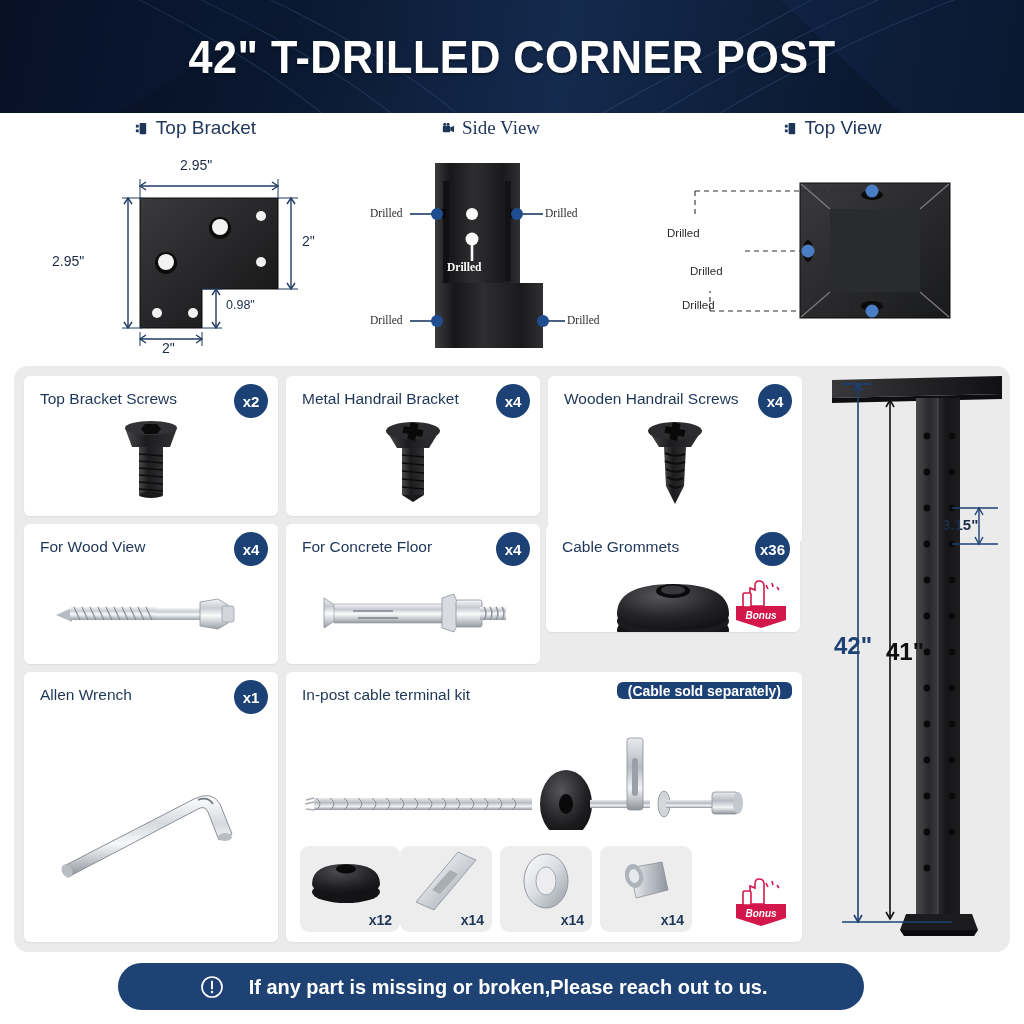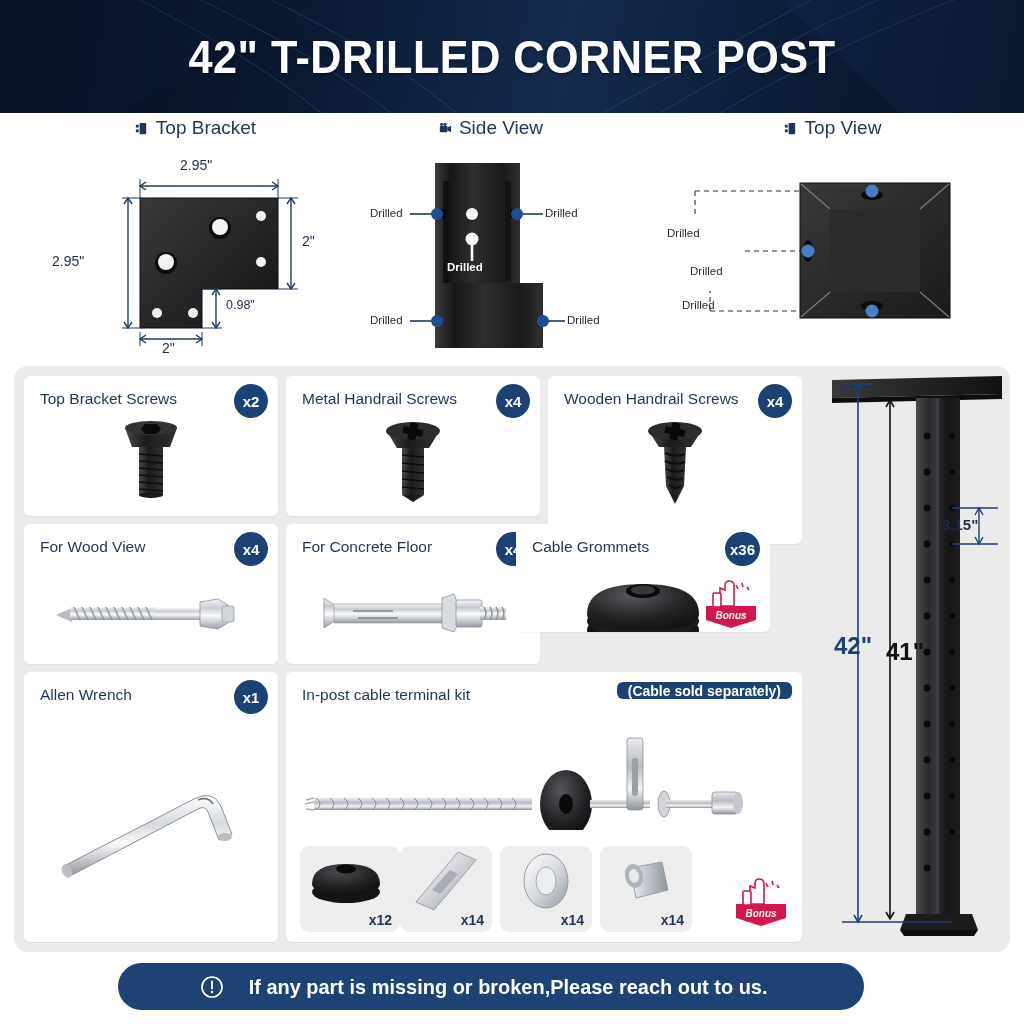--- a/index.html
+++ b/index.html
@@ -33,21 +33,21 @@
   .diagrams{position:absolute;left:0;top:113px;width:1024px;height:250px;}
   .diag{position:absolute;top:0;}
   .diag-title{
     display:flex;align-items:center;justify-content:center;gap:7px;
     font-size:19px;color:#1d3557;font-weight:normal;height:30px;
   }
   .diag-title .ttl{color:#21375c;}
   .dicon{width:15px;height:15px;display:block;}
 
   .d1{left:30px;width:330px;}
-  .d2{left:365px;width:250px;}
+  .d2{left:365px;width:250px;font-family:Liberation Serif, serif;}
   .d3{left:640px;width:384px;}
 
   .stage{position:relative;width:100%;height:215px;}
 
   .dimtxt{position:absolute;font-size:14px;color:#1c2c48;white-space:nowrap;}
   .dimtxt.sm{font-size:12.5px;}
   .drilled-lbl{position:absolute;font-size:11.5px;color:#2b2b2b;white-space:nowrap;font-weight:normal;}
   .drilled-white{position:absolute;font-size:11.5px;color:#ffffff;font-weight:bold;white-space:nowrap;}
 
   
@@ -343,21 +343,21 @@
               <line x1="48" y1="55" x2="72" y2="57"></line>
             <line x1="48" y1="62" x2="72" y2="64"></line>
               <line x1="48" y1="69" x2="72" y2="71"></line>
           </g>
           <ellipse cx="60" cy="75" rx="12" ry="3" fill="#1a1a1c"></ellipse>
         </svg>
       </div>
     </div>
 
     <div class="card" style="left:272px;top:10px;width:254px;height:140px;">
-      <div class="card-title">Metal Handrail Screws</div>
+      <div class="card-title">Metal Handrail Bracket</div>
       <div class="qty-badge">x4</div>
       <div class="art">
         <svg width="120" height="92" viewBox="0 0 120 92">
           <defs>
               <linearGradient id="blk2" x1="0" y1="0" x2="1" y2="0">
             <stop offset="0%" stop-color="#4a4a4c"></stop>
                 <stop offset="40%" stop-color="#1b1b1d"></stop>
                 <stop offset="100%" stop-color="#323234"></stop>
           </linearGradient>
             </defs>
@@ -461,21 +461,21 @@
           <g stroke="#8d929a" stroke-width="1.4" fill="none">
             <path d="M186 39 Q190 45 186 52"></path>
               <path d="M192 39 Q196 45 192 52"></path>
             <path d="M198 39 Q202 45 198 52"></path>
               <path d="M204 39 Q208 45 204 52"></path>
           </g>
         </svg>
       </div>
     </div>
 
-    <div class="card" style="left:502px;top:158px;width:254px;height:108px;">
+    <div class="card" style="left:532px;top:158px;width:254px;height:108px;">
       <div class="card-title">Cable Grommets</div>
       <div class="qty-badge wide">x36</div>
       <div class="art">
         <svg width="150" height="92" viewBox="0 0 150 92">
           <defs>
               <radialGradient id="gro1" cx="0.4" cy="0.25" r="0.9">
             <stop offset="0%" stop-color="#58585c"></stop>
                 <stop offset="55%" stop-color="#232326"></stop>
                 <stop offset="100%" stop-color="#0d0d0f"></stop>
           </radialGradient>

